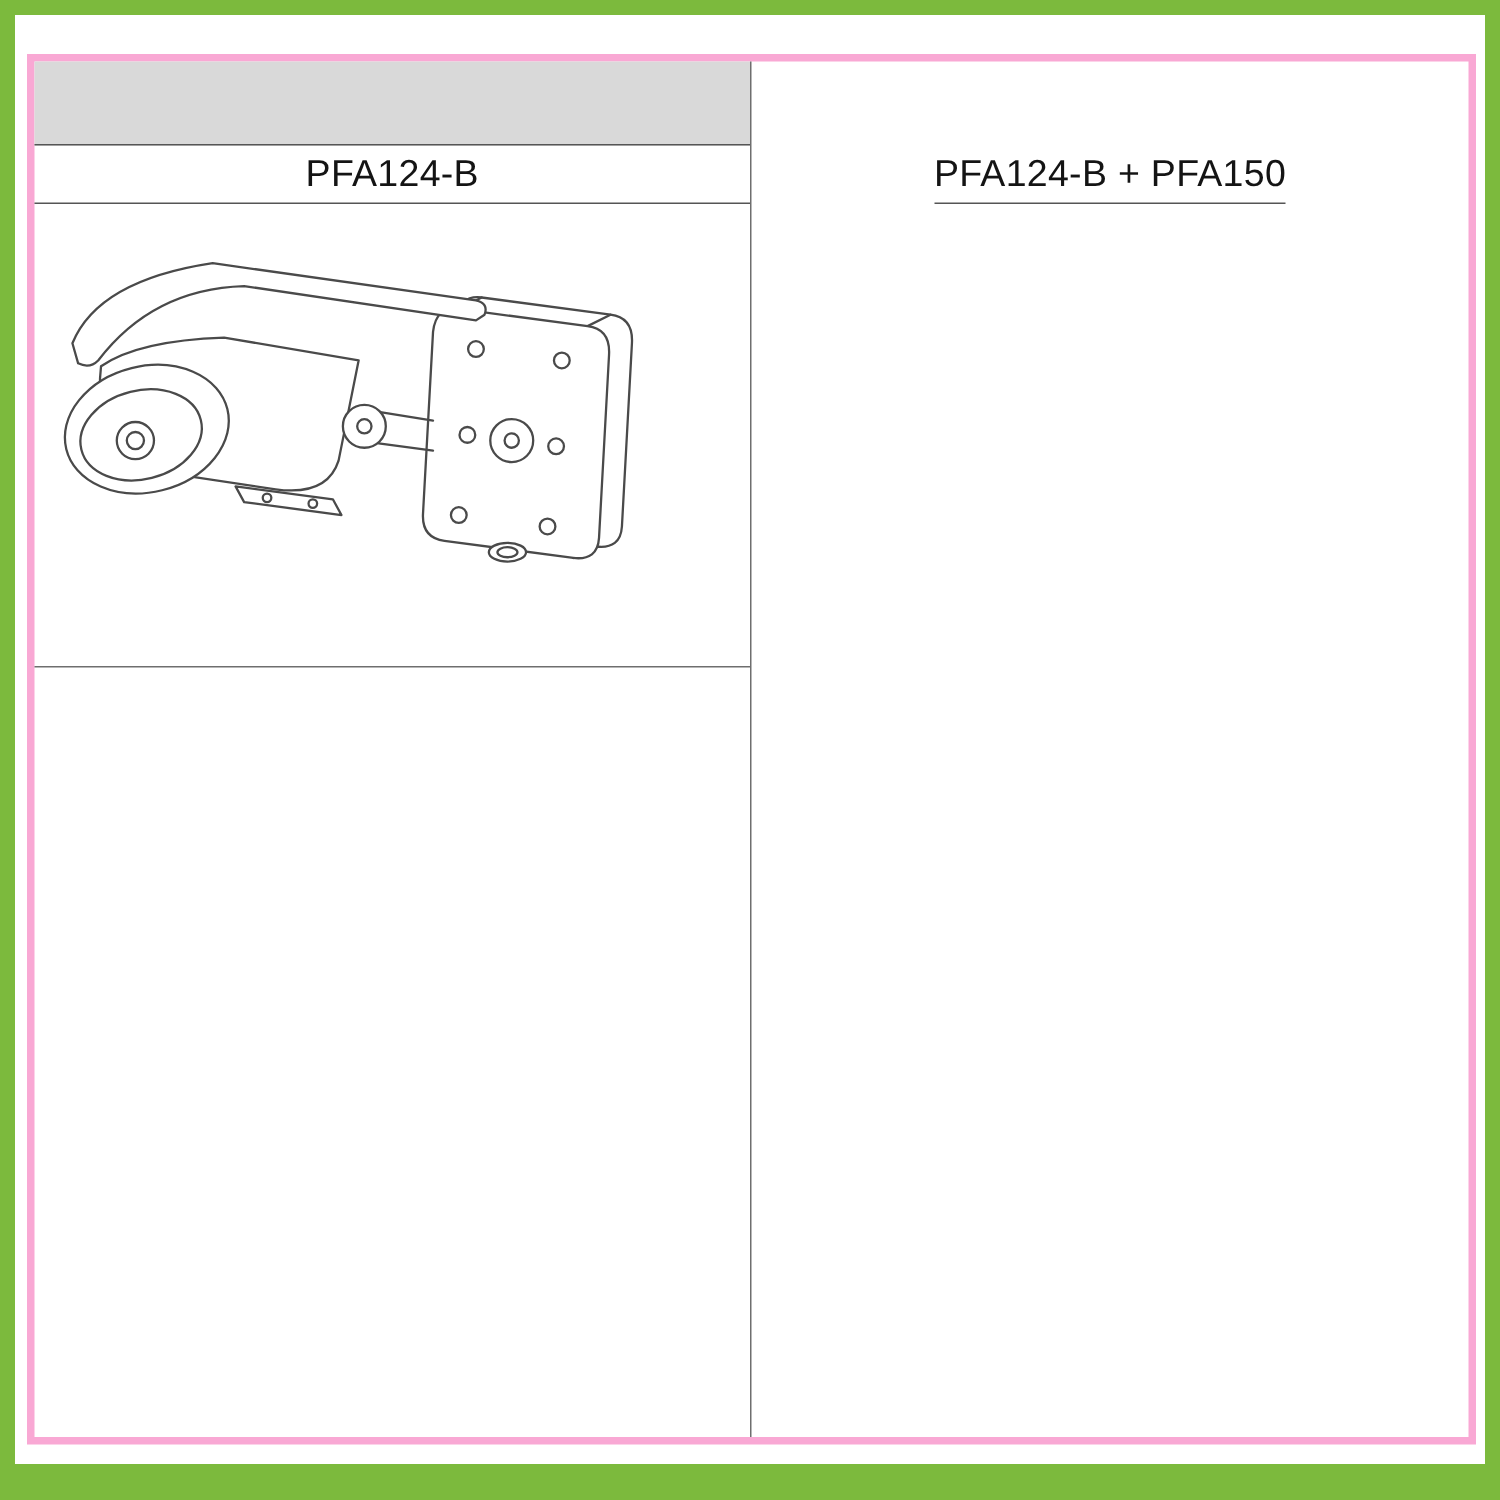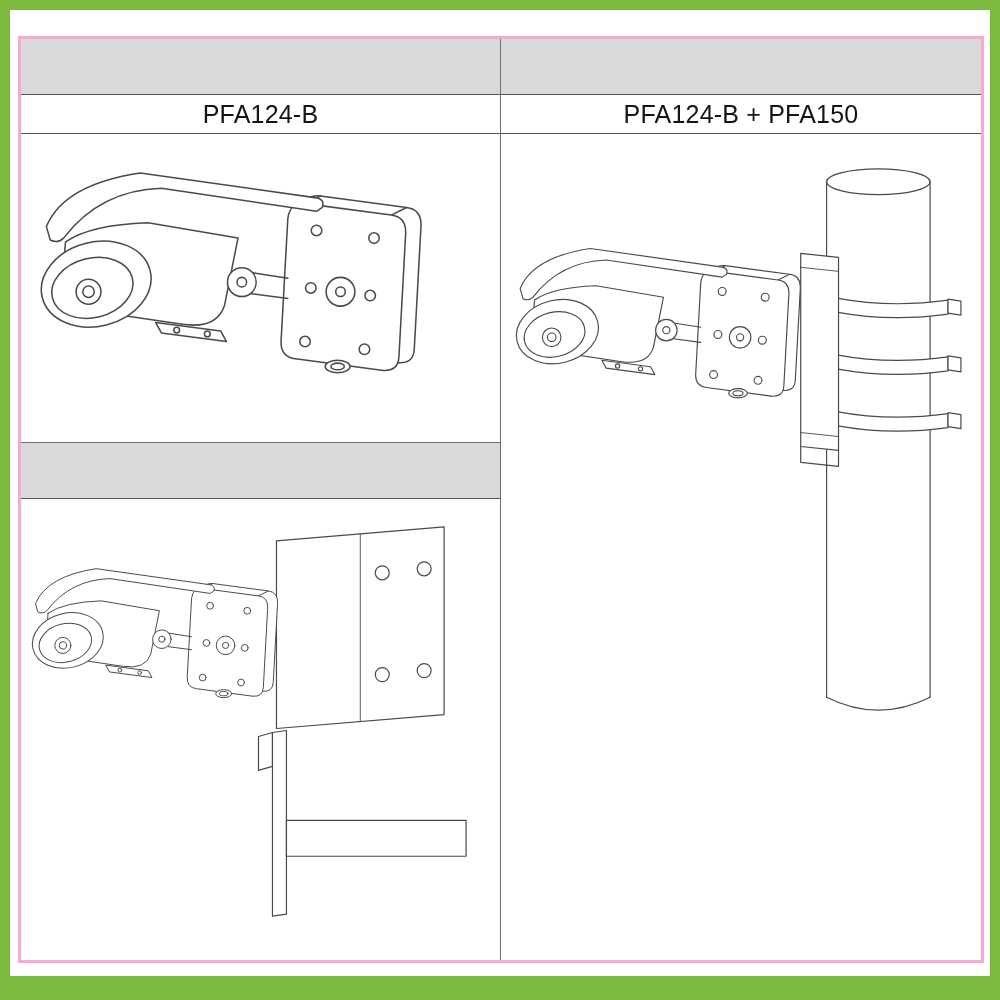--- a/index.html
+++ b/index.html
@@ -13,28 +13,28 @@
     width:1000px; height:1000px;
     background:#ffffff;
     border-style:solid;
     border-color:var(--frame_green,#7CBA3D);
     border-width:10px 10px 24px 10px;
   }
   .table {
     position:absolute; left:8px; top:26px;
     width:966px; height:927px;
     box-sizing:border-box;
-    border:3px solid #f9a8d4;
+    border:5px solid #f9a8d4;
     display:flex;
   }
   .col { width:50%; display:flex; flex-direction:column; box-sizing:border-box; }
   .col-left { border-right:1px solid #6e6e6e; }
   .panel { display:flex; flex-direction:column; box-sizing:border-box; min-height:0; }
   .panel-top { height:404px; border-bottom:1px solid #6e6e6e; }
-  .panel-grow { flex:1; }
+  .panel-grow { flex:1;align-items:center; }
   .band-gray {
     height:56px; flex:0 0 56px;
     background:var(--header_gray,#D9D9D9);
     border-bottom:1px solid #555;
     box-sizing:border-box;
   }
   .band-title {
     height:39px; flex:0 0 39px;
     display:flex; align-items:center; justify-content:center;
     border-bottom:1px solid #555;

